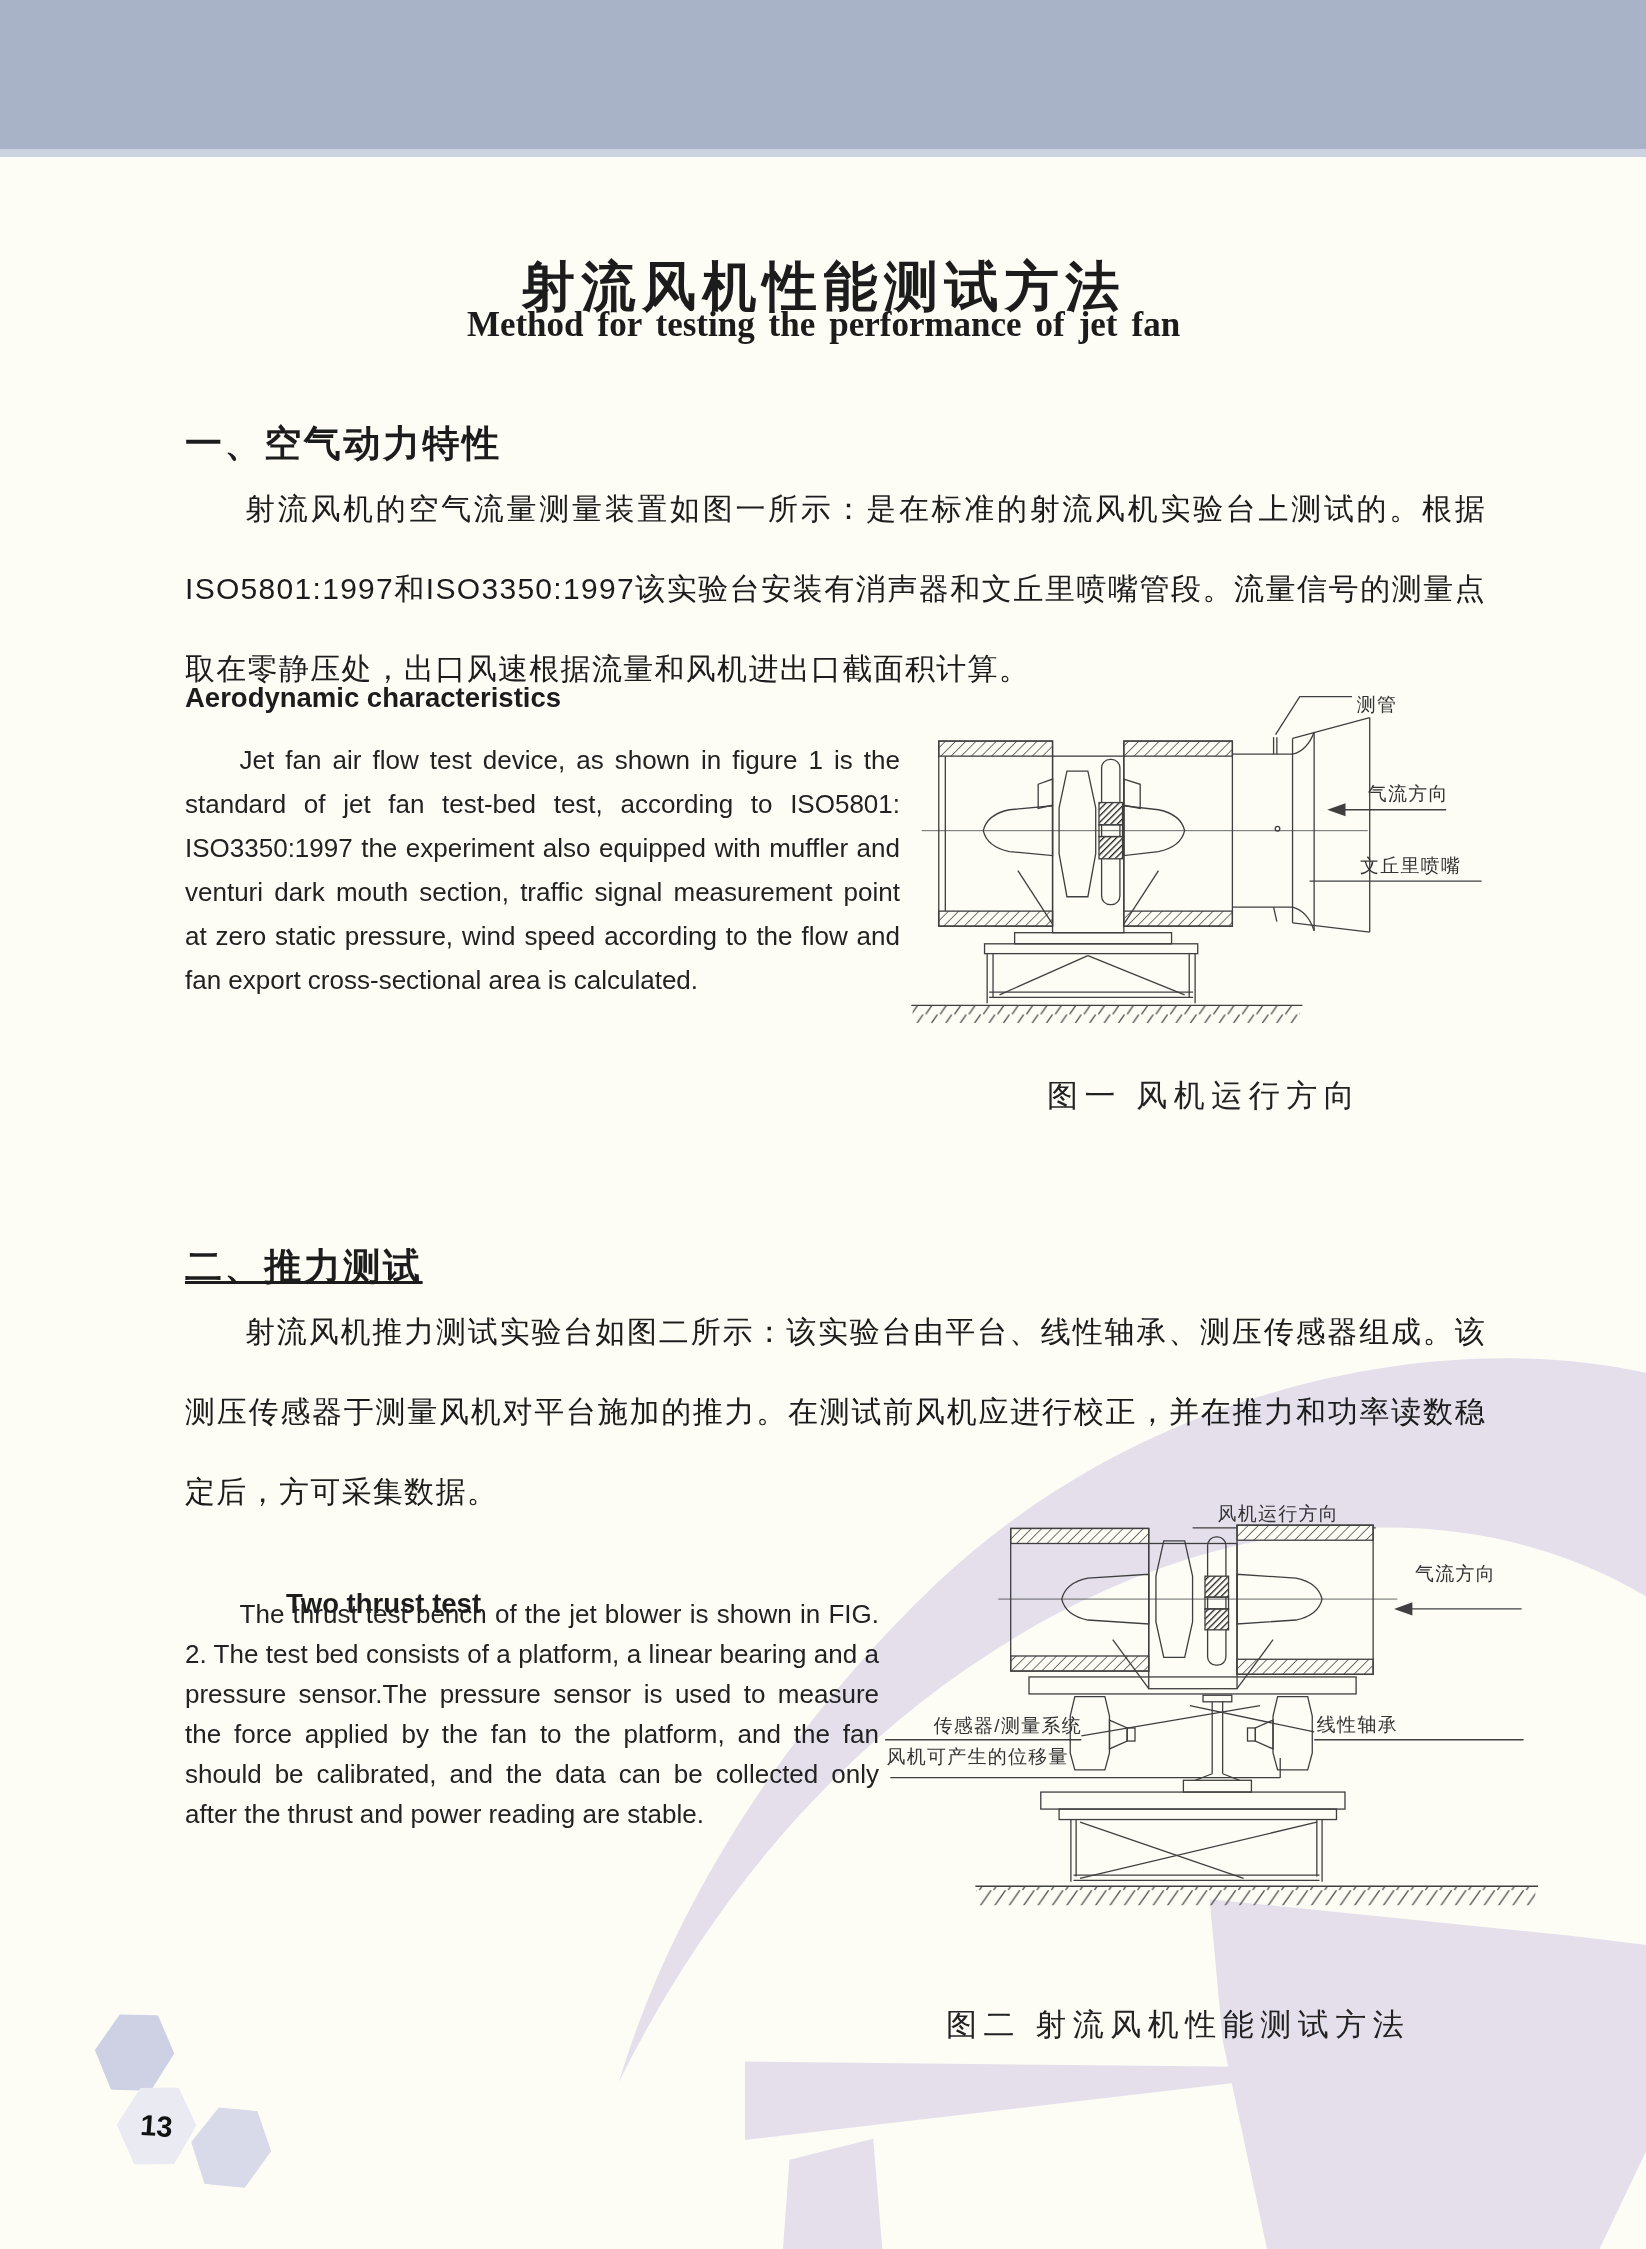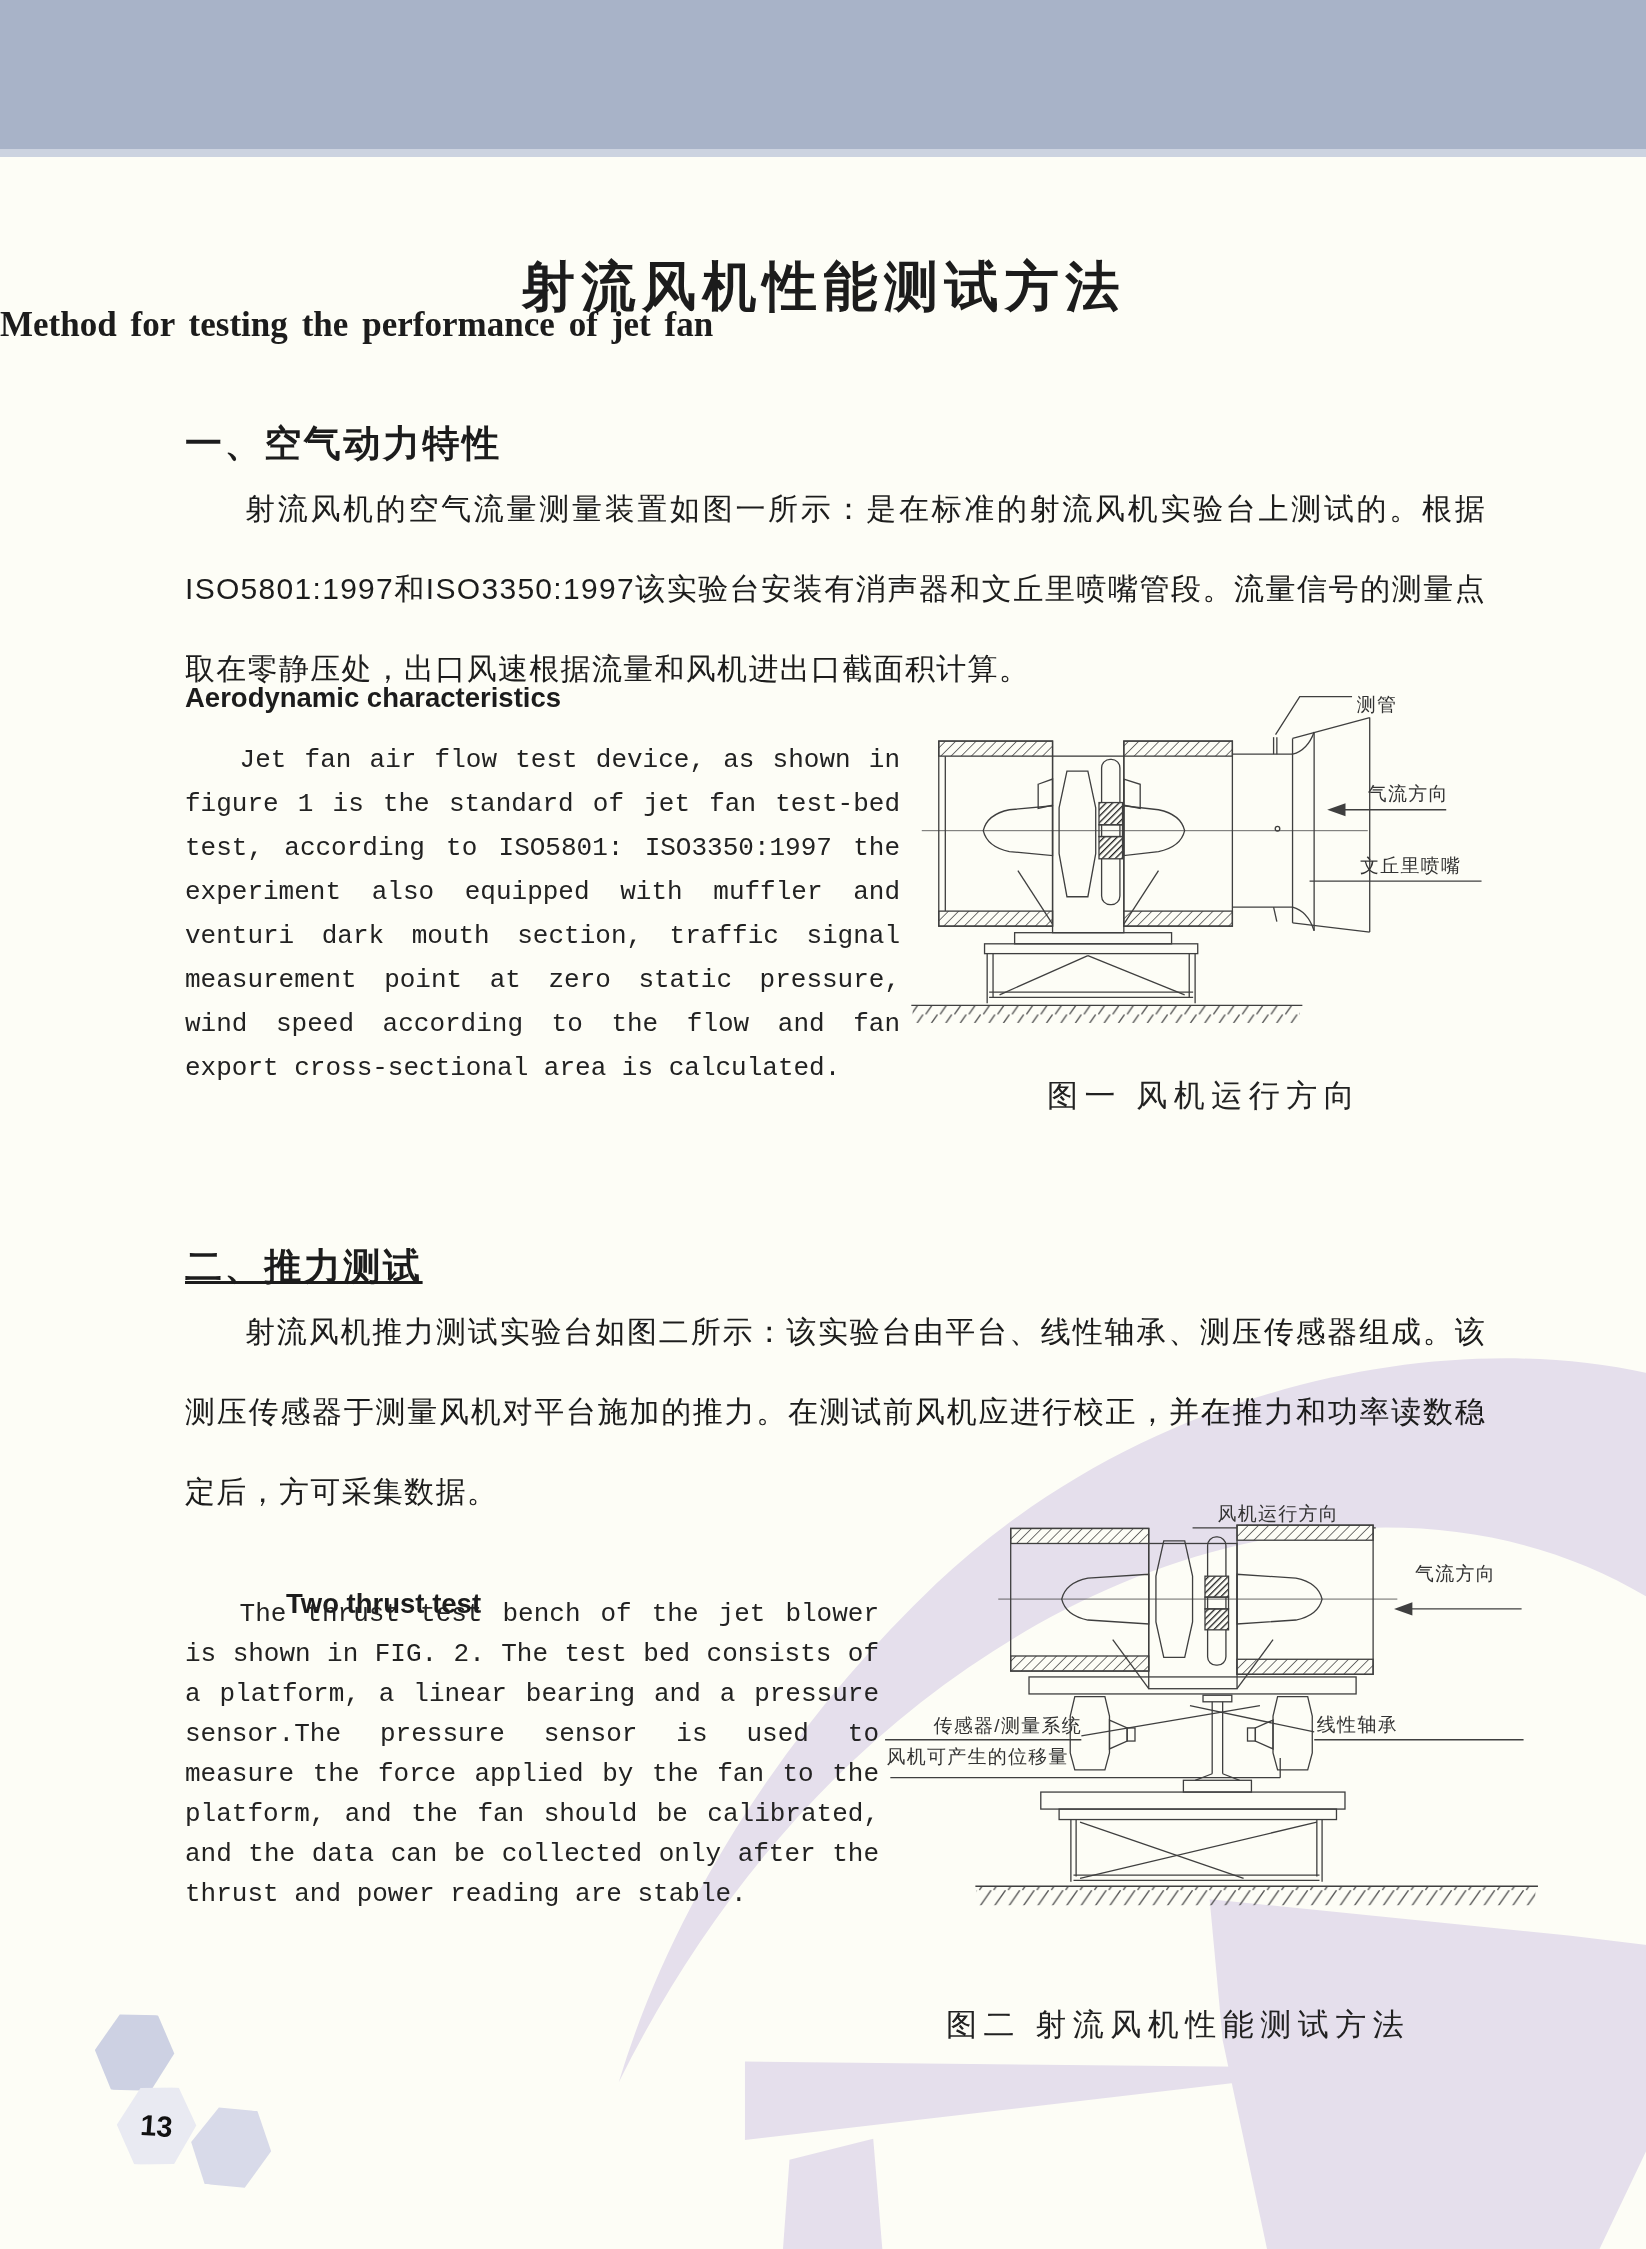--- a/index.html
+++ b/index.html
@@ -3,27 +3,27 @@
 <meta charset="utf-8">
 <style>
   html,body{margin:0;padding:0;}
   body{width:1647px;height:2250px;position:relative;background:#fdfdf6;font-family:"Liberation Sans",sans-serif;color:#1c1c1c;overflow:hidden;}
   .abs{position:absolute;}
   
   .band{left:0;top:0;width:1647px;height:149px;}
   .band-strip{left:0;top:149px;width:1647px;height:7.9px;}
   
   .title-zh{left:0;top:237px;width:1647px;text-align:center;font-size:54px;font-weight:900;letter-spacing:6.5px;margin-top:14px;}
-  .title-en{left:0;top:305px;width:1647px;text-align:left;font-size:35px;font-weight:700;font-family:"Liberation Serif",serif;word-spacing:5.2px;}
+  .title-en{left:0;top:305px;width:1647px;text-align:center;font-size:35px;font-weight:700;font-family:"Liberation Serif",serif;word-spacing:5.2px;}
   
   .sec-h{font-size:37px;font-weight:700;letter-spacing:2.6px;margin-top:8px;}
   .zh-body{font-size:30px;line-height:80px;text-align:justify;letter-spacing:1.3px;}
   .zh-body{text-indent:2em;}
   .en-h{font-size:27.5px;font-weight:700;}
-  .en-body{font-family:Liberation Mono, monospace;font-size:26px;text-align:justify;text-indent:2.1em;color:#222;}
+  .en-body{font-family:Liberation Sans, sans-serif;font-size:26px;text-align:justify;text-indent:2.1em;color:#222;}
   .caption{font-family:"Liberation Serif",serif;font-size:31px;letter-spacing:6.5px;text-align:center;color:#222;}
   .fig-svg{position:absolute;}
   .fig-svg text{font-size:29px;fill:#333;letter-spacing:2px;font-family:"Liberation Sans",sans-serif;}
   
   .hex{position:absolute;clip-path:polygon(27% 4%,74% 0%,99% 46%,75% 96%,26% 100%,1% 52%);display:flex;align-items:center;justify-content:center;}
   .hex-num{font-size:29px;font-weight:700;color:#111;}
   .decor-svg{position:absolute;left:0;top:0;}
   .content{position:relative;z-index:2;}
 </style>
 </head>

